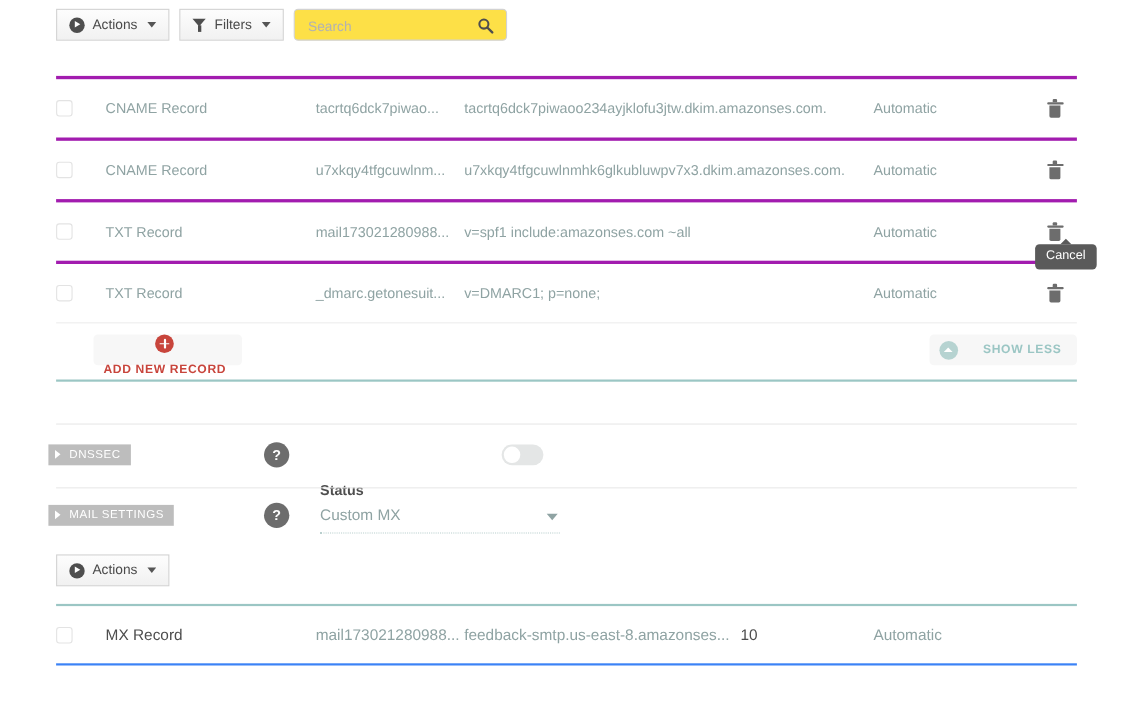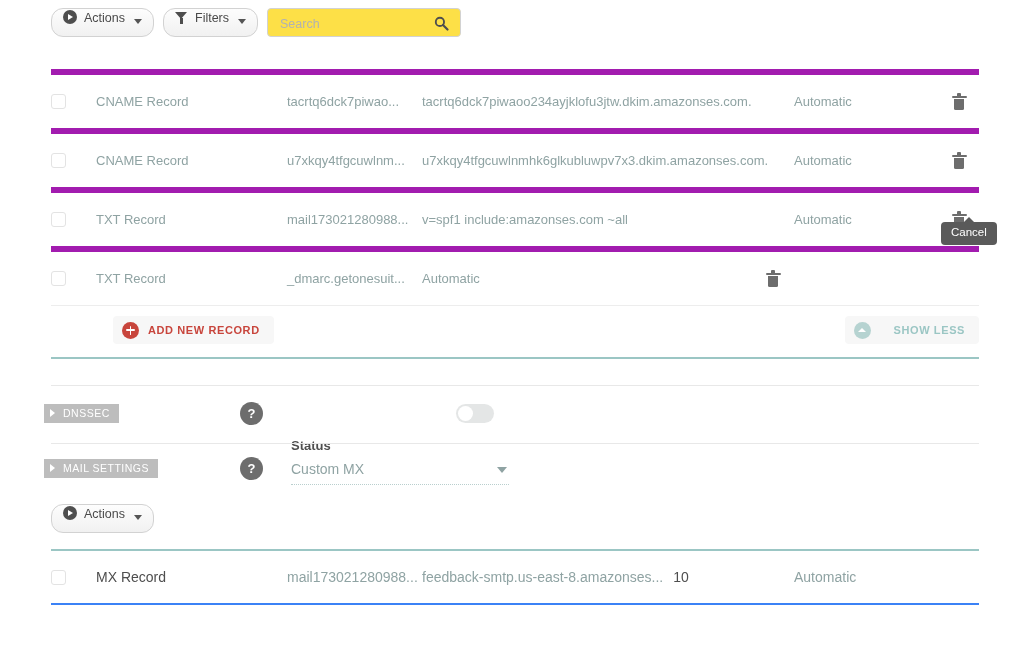--- a/index.html
+++ b/index.html
@@ -26,28 +26,28 @@
   .toolbar {
     position: absolute;
     left: 51px;
     top: 8px;
     display: flex;
     align-items: center;
     gap: 9px;
   }
   .btn {
     display: flex;
-    align-items: flex-end;
+    align-items: center;
     gap: 7px;
     height: 29px;
-    padding: 12px 11px;
+    padding: 1px 11px;
     box-sizing: border-box;
     background: linear-gradient(#fdfdfd, #f1f1f1);
     border: 1px solid #d2d2d2;
-    border-radius: 12px;
+    border-radius: 0;
     font-size: 12.5px;
     color: #4a4a4a;
     cursor: pointer;
     white-space: nowrap;
   }
   .btn .lbl { line-height: 1; }
   .caret {
     width: 0; height: 0;
     border-left: 4.5px solid transparent;
     border-right: 4.5px solid transparent;
@@ -115,21 +115,21 @@
     width: 15px; height: 15px;
   }
 
   
   .records {
     position: absolute;
     left: 51px;
     top: 69px;
     width: 928px;
   }
-  .rowline { border-top: 6px solid #a21caf; }
+  .rowline { border-top: 3px solid #a21caf; }
   .rec-row {
     display: flex;
     align-items: center;
     height: 53px;
     position: relative;
     font-size: 13px;
   }
   .cb {
     width: 15px; height: 15px;
     box-sizing: border-box;
@@ -215,21 +215,21 @@
     padding: 0 14px 0 9px;
     box-sizing: border-box;
     background: #f7f7f7;
     border-radius: 4px;
     font-size: 11px;
     font-weight: bold;
     letter-spacing: 0.6px;
     cursor: pointer;
     white-space: nowrap;
   }
-  .pill-add  { left: 62px; color: #c8453c; }
+  .pill-add  { left: 34px; color: #c8453c; flex-direction: column; }
   .pill-less { right: 0px;  color: #9bc6c4; gap: 23px; }
 
   .circ {
     width: 17px; height: 17px;
     border-radius: 50%;
     position: relative;
     flex: none;
   }
   .circ-red  { background: #c8453c; }
   .circ-teal { background: #b6d3d1; }
@@ -445,20 +445,21 @@
         </span>
       </div>
     </div>
 
     <div class="rowline rec-row">
       <div class="c-check">
         <span class="cb"></span>
       </div>
       <div class="c-type">TXT Record</div>
       <div class="c-host">_dmarc.getonesuit...</div>
+      <div class="c-value">v=DMARC1; p=none;</div>
       <div class="c-ttl">Automatic</div>
       <div class="c-act">
         <span class="trash">
           <span class="knob"></span>
             <span class="lid"></span>
             <span class="can"></span>
         </span>
       </div>
     </div>
 

